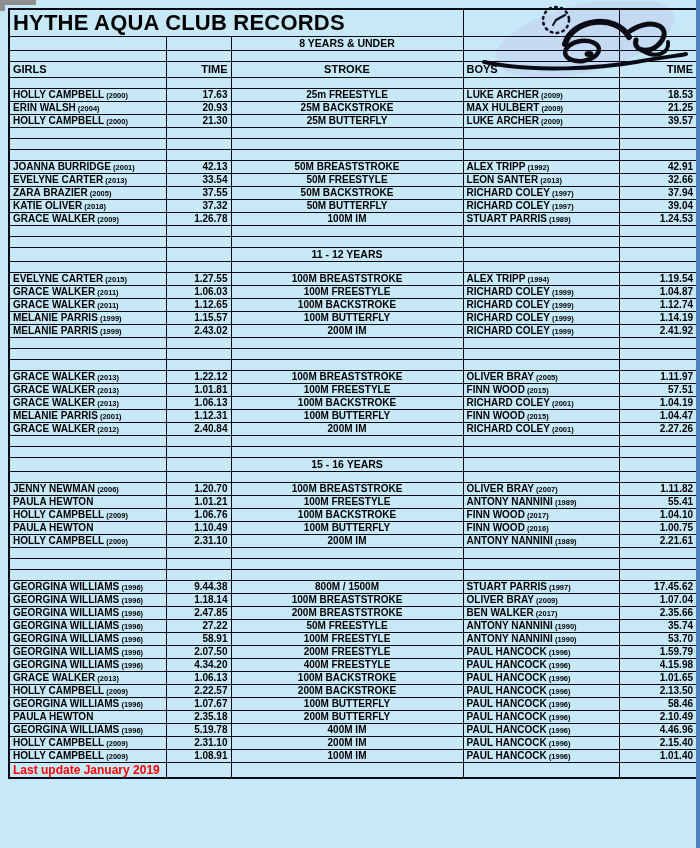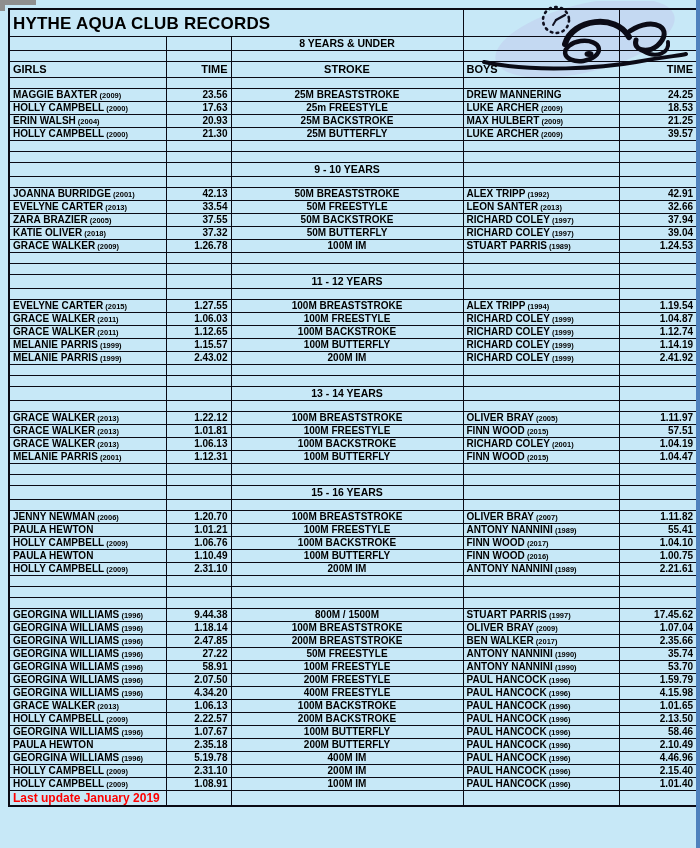--- a/index.html
+++ b/index.html
@@ -20,21 +20,21 @@
     position:absolute;left:8px;top:8px;width:688px;z-index:2;
     border-collapse:collapse;table-layout:fixed;border:2px solid var(--grid);
   }
   td{
     border:1px solid var(--grid);
     padding:0 3px;overflow:hidden;white-space:nowrap;
     vertical-align:middle;font-weight:700;color:#000;background:transparent;
     font-size:10px;line-height:1;
   }
   tr.title-row td{height:26px;}
-  td.title{font-size:17px;letter-spacing:0.2px;}
+  td.title{font-size:22px;letter-spacing:0.2px;}
   tr.section td{height:13px;margin-left:15px;}
   td.sec{text-align:center;font-size:10.5px;}
   tr.colhdr td{height:15px;font-size:11px;}
   tr.blank td{height:10px;}
   tr.data td{height:12px;}
   tr.footer td{height:14px;border-bottom:none;}
   .al{text-align:left;}.ar{text-align:right;}.ac{text-align:center;}
   .yr{font-size:7.5px;font-weight:700;}
   .footer-note{color:var(--footer-red);font-size:12px;}
 </style>
@@ -102,27 +102,20 @@
         <td class="ar">TIME</td>
       </tr>
       <tr class="blank">
         <td></td>
         <td></td>
         <td></td>
         <td></td>
         <td></td>
       </tr>
       <tr class="data">
-        <td class="al"><span>MAGGIE BAXTER</span><span class="yr"> (2009)</span></td>
-        <td class="ar">23.56</td>
-        <td class="ac">25M BREASTSTROKE</td>
-        <td class="al"><span>DREW MANNERING</span></td>
-        <td class="ar">24.25</td>
-      </tr>
-      <tr class="data">
         <td class="al"><span>HOLLY CAMPBELL</span><span class="yr"> (2000)</span></td>
         <td class="ar">17.63</td>
         <td class="ac">25m FREESTYLE</td>
         <td class="al"><span>LUKE ARCHER</span><span class="yr"> (2009)</span></td>
         <td class="ar">18.53</td>
       </tr>
       <tr class="data">
         <td class="al"><span>ERIN WALSH</span><span class="yr"> (2004)</span></td>
         <td class="ar">20.93</td>
         <td class="ac">25M BACKSTROKE</td>
@@ -143,27 +136,20 @@
         <td></td>
         <td></td>
       </tr>
       <tr class="blank">
         <td></td>
         <td></td>
         <td></td>
         <td></td>
         <td></td>
       </tr>
-      <tr class="section">
-        <td></td>
-        <td></td>
-        <td class="sec">9 - 10 YEARS</td>
-        <td></td>
-        <td></td>
-      </tr>
       <tr class="blank">
         <td></td>
         <td></td>
         <td></td>
         <td></td>
         <td></td>
       </tr>
       <tr class="data">
         <td class="al"><span>JOANNA BURRIDGE</span><span class="yr"> (2001)</span></td>
         <td class="ar">42.13</td>
@@ -269,27 +255,20 @@
         <td></td>
         <td></td>
       </tr>
       <tr class="blank">
         <td></td>
         <td></td>
         <td></td>
         <td></td>
         <td></td>
       </tr>
-      <tr class="section">
-        <td></td>
-        <td></td>
-        <td class="sec">13 - 14 YEARS</td>
-        <td></td>
-        <td></td>
-      </tr>
       <tr class="blank">
         <td></td>
         <td></td>
         <td></td>
         <td></td>
         <td></td>
       </tr>
       <tr class="data">
         <td class="al"><span>GRACE WALKER</span><span class="yr"> (2013)</span></td>
         <td class="ar">1.22.12</td>
@@ -311,20 +290,27 @@
         <td class="al"><span>RICHARD COLEY</span><span class="yr"> (2001)</span></td>
         <td class="ar">1.04.19</td>
       </tr>
       <tr class="data">
         <td class="al"><span>MELANIE PARRIS</span><span class="yr"> (2001)</span></td>
         <td class="ar">1.12.31</td>
         <td class="ac">100M BUTTERFLY</td>
         <td class="al"><span>FINN WOOD</span><span class="yr"> (2015)</span></td>
         <td class="ar">1.04.47</td>
       </tr>
+      <tr class="data">
+        <td class="al"><span>GRACE WALKER</span><span class="yr"> (2012)</span></td>
+        <td class="ar">2.40.84</td>
+        <td class="ac">200M IM</td>
+        <td class="al"><span>RICHARD COLEY</span><span class="yr"> (2001)</span></td>
+        <td class="ar">2.27.26</td>
+      </tr>
       <tr class="blank">
         <td></td>
         <td></td>
         <td></td>
         <td></td>
         <td></td>
       </tr>
       <tr class="blank">
         <td></td>
         <td></td>

